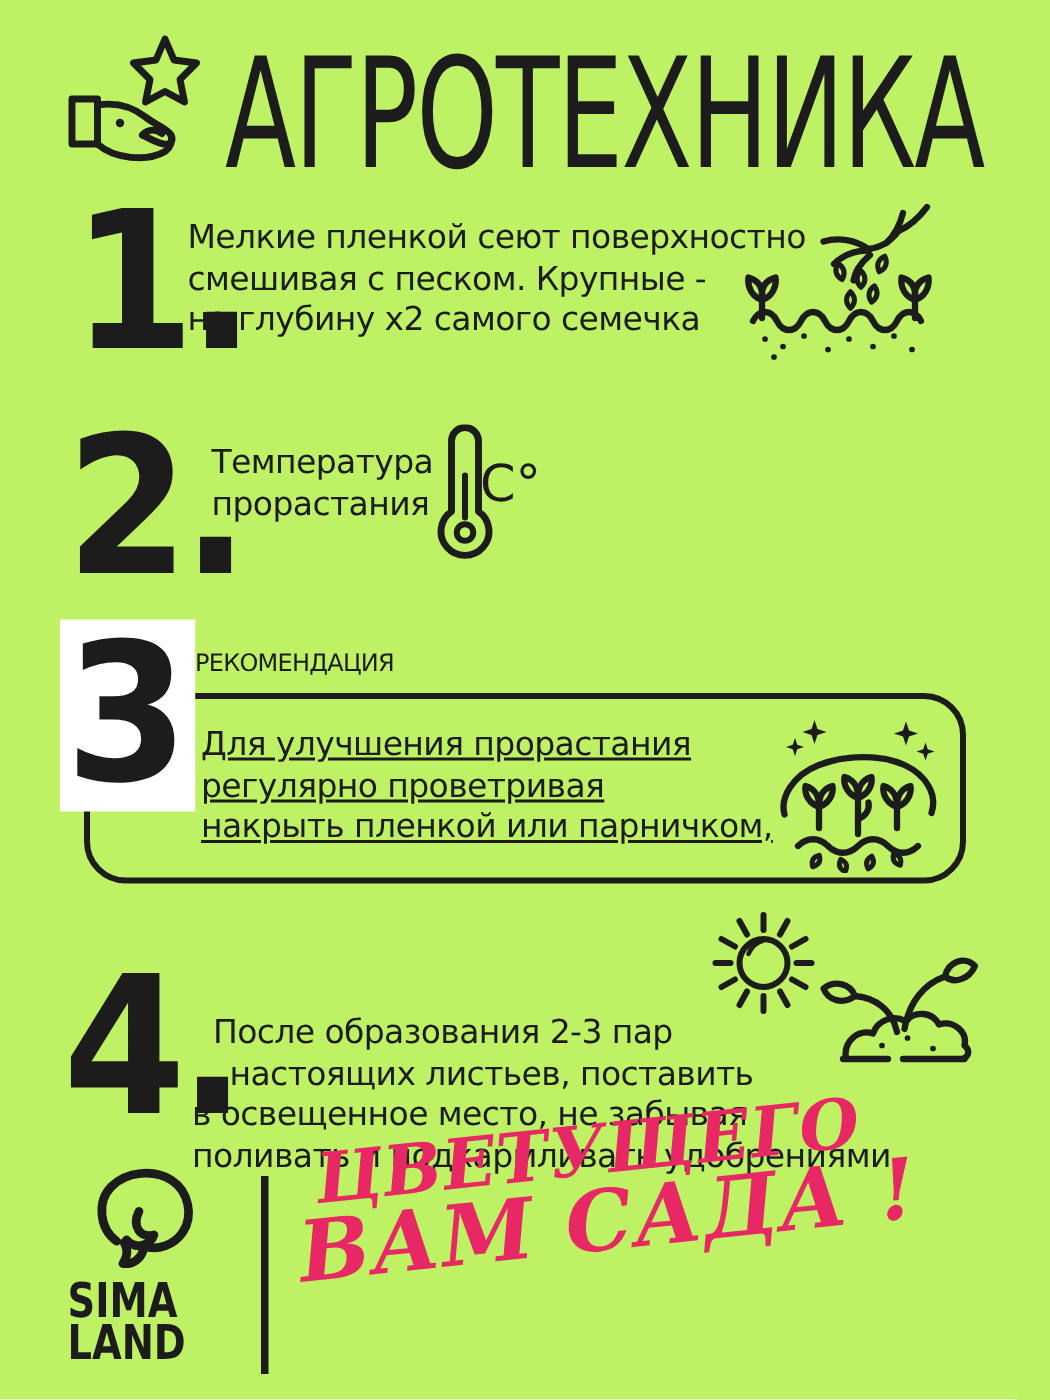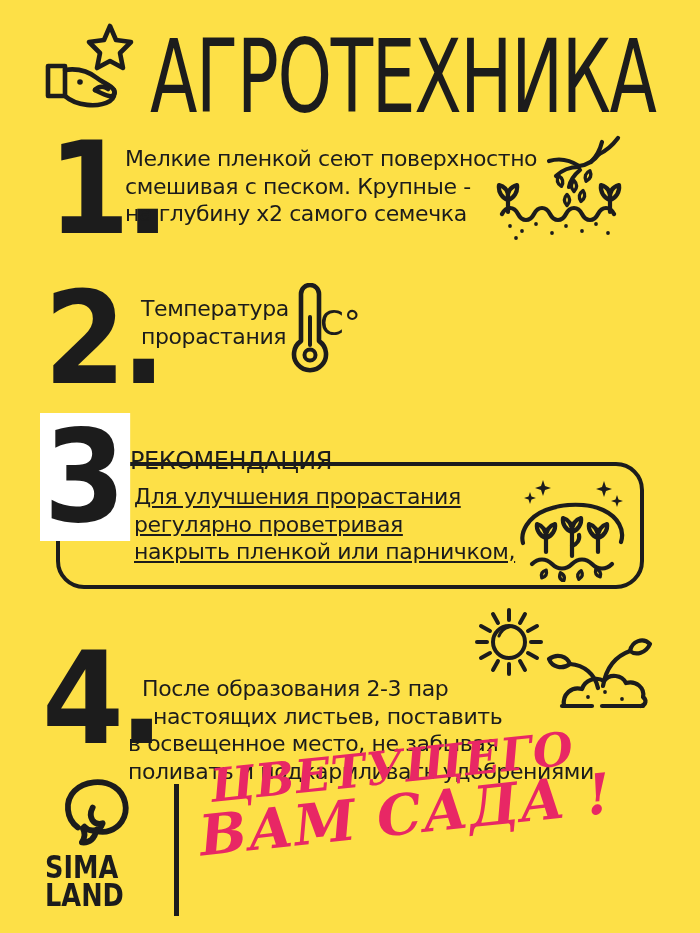--- a/index.html
+++ b/index.html
@@ -1,34 +1,34 @@
 <!DOCTYPE html>
 <html><head>
 <meta charset="utf-8">
 <style>
   html,body{margin:0;padding:0;background:#ffffff;}
   #poster{
-    position:relative;width:700px;height:933px;background:#fde047;overflow:hidden;
+    position:relative;width:700px;height:933px;background:#bef264;overflow:hidden;
     font-family:"DejaVu Sans","Liberation Sans",sans-serif;color:#1c1c1c;
   }
   .abs{position:absolute;}
   
   .title{
     left:150px;top:26px;font-size:102px;line-height:1;letter-spacing:-2px;
     transform:scaleX(0.68);transform-origin:left top;white-space:nowrap;font-weight:500;
   }
   
   .num{
     font-size:128px;font-weight:bold;line-height:1;letter-spacing:-5px;
     transform:scaleX(0.92);transform-origin:left top;white-space:nowrap;
   }
   .num3{background:#ffffff;padding:0 10px 0 4px;z-index:3;}
   
   .txt{font-size:22px;line-height:27.5px;letter-spacing:-0.4px;white-space:nowrap;}
-  .reco-heading{font-size:24px;letter-spacing:-0.5px;line-height:28px;white-space:nowrap;margin-top:19px;}
+  .reco-heading{font-size:16px;letter-spacing:-0.5px;line-height:28px;white-space:nowrap;}
   .reco-box{
     left:56px;top:462px;width:580px;height:119px;border:4px solid #1c1c1c;border-radius:28px;z-index:1;
   }
   .bullet{font-size:24px;line-height:27.5px;}
   .cdeg{font-size:34px;line-height:1;letter-spacing:0;}
   
   .brand{font-size:32px;font-weight:bold;line-height:1;transform:scaleX(0.8);transform-origin:left top;white-space:nowrap;}
   .divider{left:174px;top:784px;width:5px;height:132px;background:#1c1c1c;}
   .slogan{left:192px;top:764px;transform:rotate(-6deg);transform-origin:left top;color:#e82765;
           font-family:"DejaVu Serif","Liberation Serif",serif;font-style:italic;font-weight:bold;}

